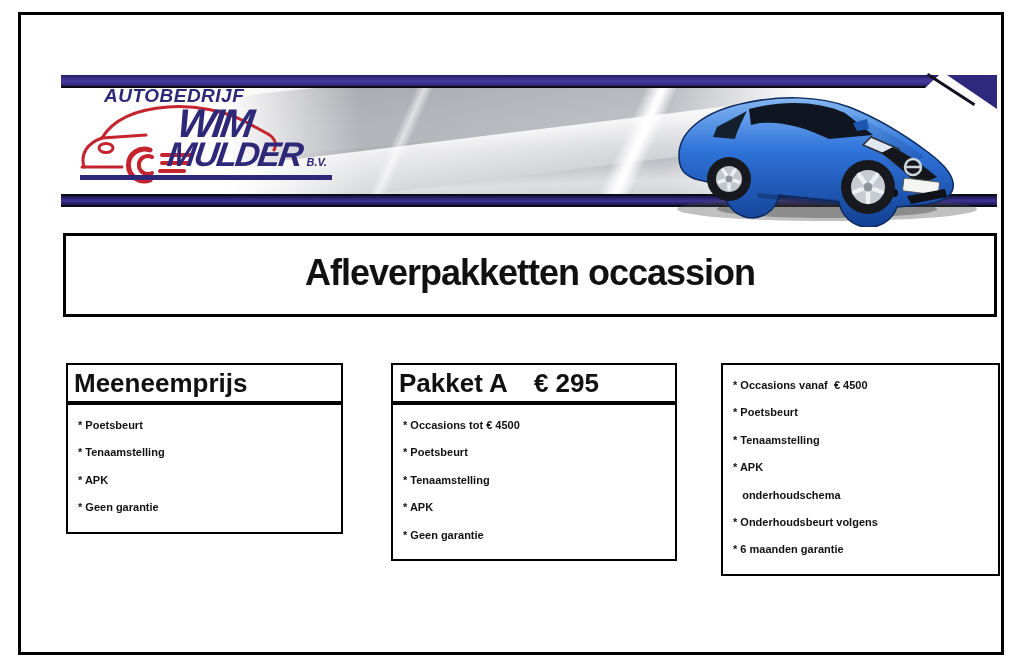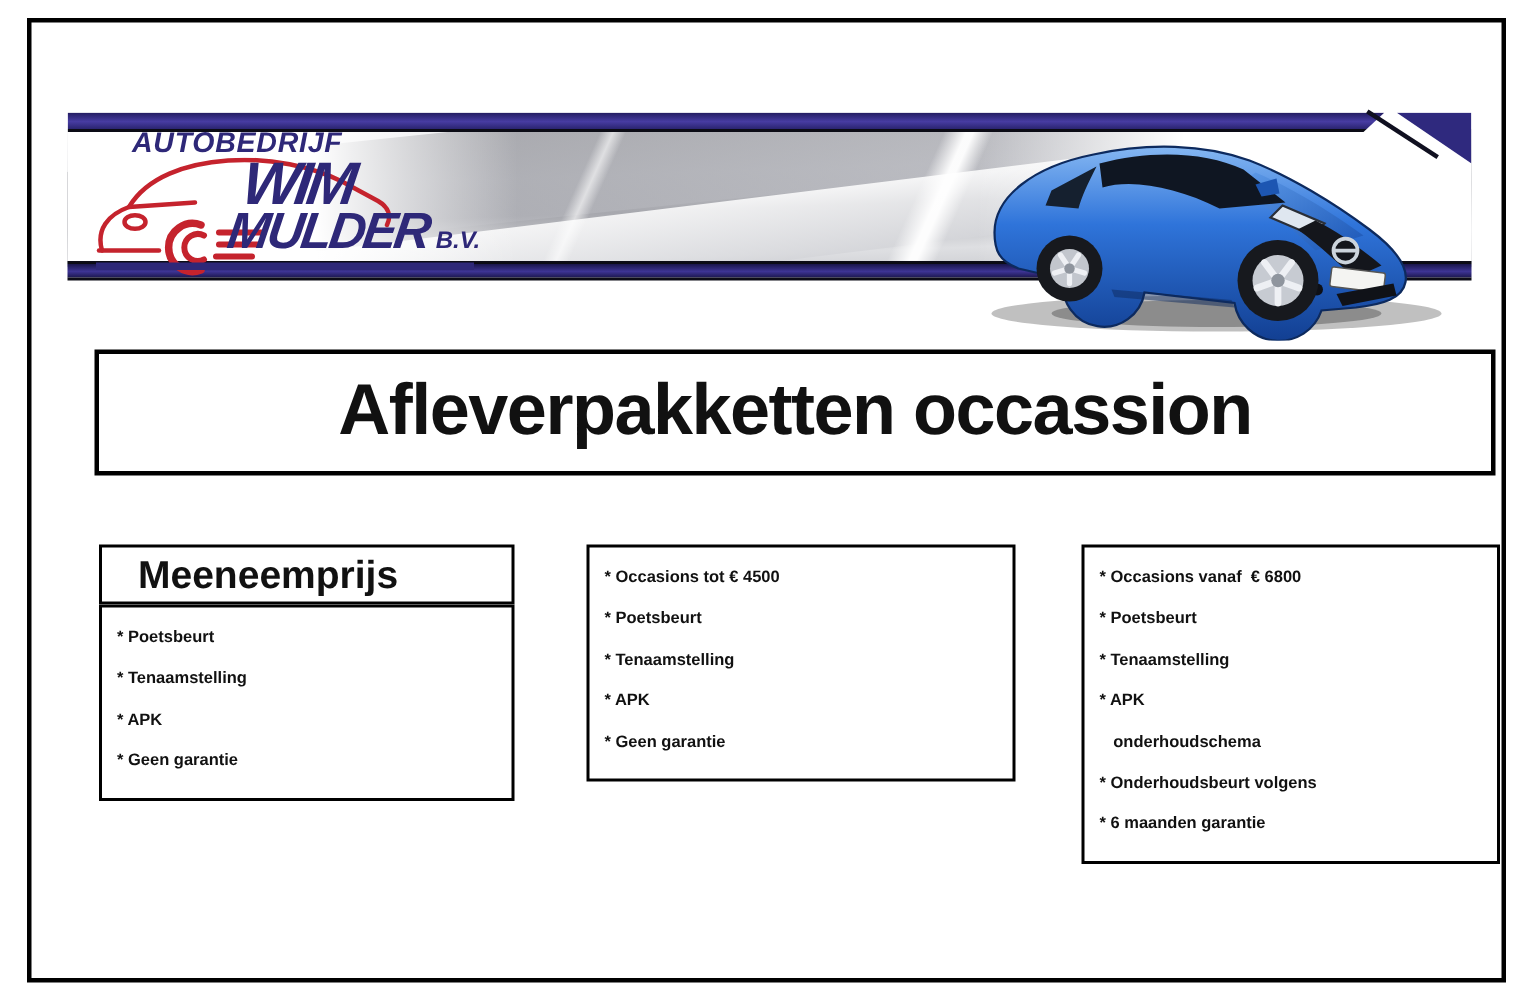--- a/index.html
+++ b/index.html
@@ -7,21 +7,21 @@
     width:1024px;height:668px;position:relative;overflow:hidden;
     font-family:"Liberation Sans","DejaVu Sans",sans-serif;color:#111;
   }
   
   .page-frame{
     position:absolute;left:18px;top:12px;width:980px;height:637px;
     border:3px solid #000;background:#fff;
   }
 
   
-  .banner{position:absolute;left:24px;top:60px;width:936px;height:112px;}
+  .banner{position:absolute;left:40px;top:60px;width:936px;height:132px;}
   .banner-art{
     position:absolute;left:0;top:11px;right:0;bottom:9px;overflow:hidden;
     background:linear-gradient(178deg,#f2f2f4 0%,#c9cacf 35%,#a7a8ae 55%,#dedfe2 80%,#c2c3c8 100%);
   }
   .band-dark{position:absolute;top:-26px;left:-40px;width:120%;height:64px;
     transform:rotate(-6deg);background:linear-gradient(#74757c,#b7b8be);opacity:.55;}
   .band-light{position:absolute;top:34px;left:-30px;width:125%;height:44px;
     transform:rotate(-7deg);background:linear-gradient(#ffffff,#d4d5d9);opacity:.85;}
   .streak-a{position:absolute;left:560px;top:-25px;width:30px;height:170px;
     transform:rotate(24deg);opacity:.95;
@@ -63,40 +63,40 @@
   .logo svg{position:absolute;left:0;top:20px;}
   .logo .wim{
     position:absolute;left:102px;top:18px;font-size:40px;line-height:1;font-weight:800;
     font-style:italic;color:#2e2878;letter-spacing:-3px;transform:skewX(-8deg);
   }
   .logo .mulder-row{position:absolute;left:92px;top:52px;white-space:nowrap;}
   .logo .mulder{
     font-size:34px;line-height:1;font-weight:800;font-style:italic;color:#2e2878;
     letter-spacing:-2px;display:inline-block;transform:skewX(-8deg);
   }
-  .logo .bv{font-size:16px;font-weight:700;font-style:italic;color:#2e2878;margin-left:5px;}
+  .logo .bv{font-size:11px;font-weight:700;font-style:italic;color:#2e2878;margin-left:5px;}
   .logo .underline{position:absolute;left:4px;top:90px;width:252px;height:5px;background:#2e2878;}
 
   .blue-car{position:absolute;right:8px;top:0;width:332px;height:152px;z-index:5;}
 
   
   .title-box{
     position:absolute;left:42px;top:218px;width:928px;height:78px;
     border:3px solid #000;background:#fff;display:flex;align-items:center;justify-content:center;
   }
-  .title-box .title{font-size:48px;font-weight:800;letter-spacing:-1px;padding-bottom:4px;}
+  .title-box .title{font-size:36px;font-weight:800;letter-spacing:-1px;padding-bottom:4px;}
 
   
   .pkg{position:absolute;top:348px;}
   .pkg-1{left:45px;width:277px;}
   .pkg-2{left:370px;width:286px;}
   .pkg-3{left:700px;width:279px;}
   .pkg-head{
     border:2px solid #000;background:#fff;height:36px;line-height:36px;
-    padding-left:24px;font-size:26px;font-weight:800;white-space:nowrap;
+    padding-left:6px;font-size:26px;font-weight:800;white-space:nowrap;
   }
   .pkg-head .price{margin-left:26px;}
   .pkg-head .price:empty{display:none;}
   .pkg-body{
     border:2px solid #000;background:#fff;padding:7px 4px 10px 10px;
   }
   .pkg-body .line{
     font-size:11px;font-weight:700;line-height:27.4px;white-space:pre;
   }
 </style>
@@ -212,32 +212,35 @@
     </div>
     <div class="pkg-body">
       <div class="line">* Poetsbeurt</div>
       <div class="line">* Tenaamstelling</div>
       <div class="line">* APK</div>
       <div class="line">* Geen garantie</div>
     </div>
   </div>
 
   <div class="pkg pkg-2">
+    <div class="pkg-head">
+      <span>Pakket A</span><span class="price">€ 295</span>
+    </div>
     <div class="pkg-body">
       <div class="line">* Occasions tot € 4500</div>
       <div class="line">* Poetsbeurt</div>
       <div class="line">* Tenaamstelling</div>
       <div class="line">* APK</div>
       <div class="line">* Geen garantie</div>
     </div>
   </div>
 
   <div class="pkg pkg-3">
     <div class="pkg-body">
-      <div class="line">* Occasions vanaf  € 6800</div>
+      <div class="line">* Occasions vanaf  € 4500</div>
       <div class="line">* Poetsbeurt</div>
       <div class="line">* Tenaamstelling</div>
       <div class="line">* APK</div>
       <div class="line">   onderhoudschema</div>
       <div class="line">* Onderhoudsbeurt volgens</div>
       <div class="line">* 6 maanden garantie</div>
     </div>
   </div>
 
 </div>

